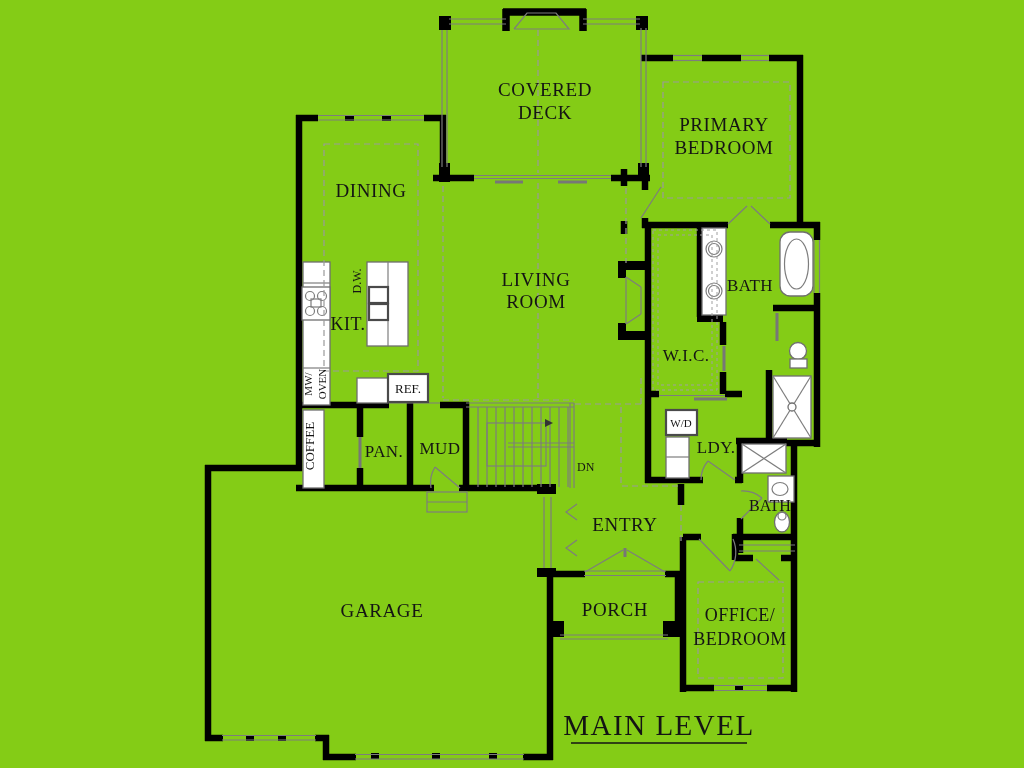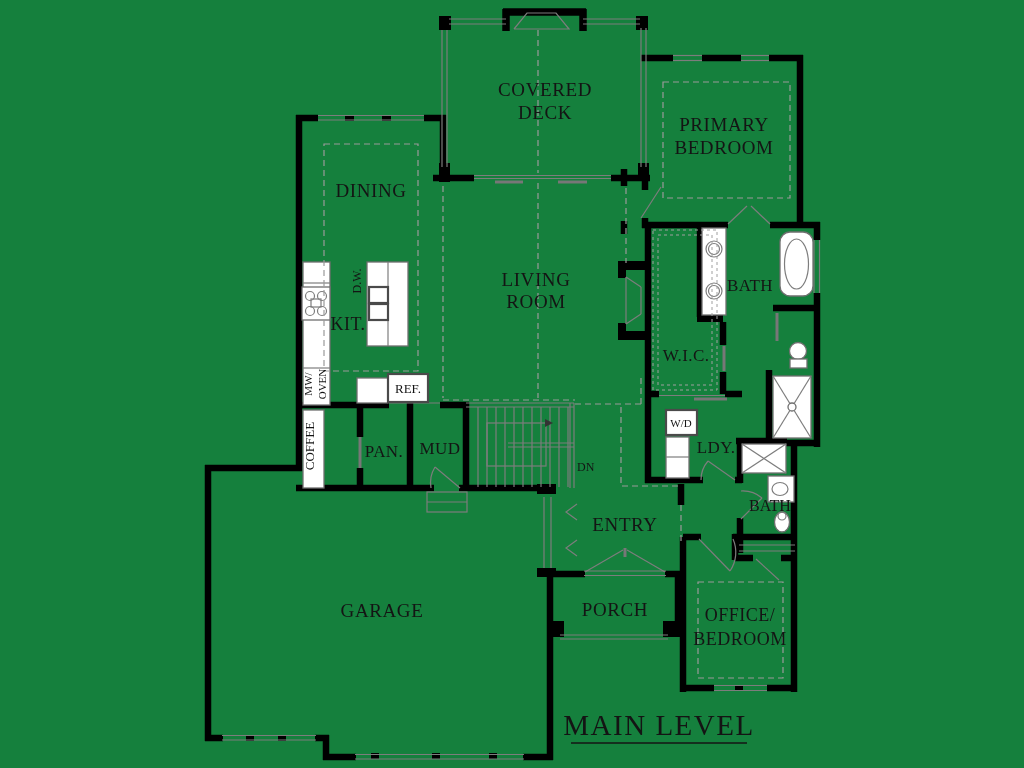--- a/index.html
+++ b/index.html
@@ -1,16 +1,16 @@
 <!DOCTYPE html>
 <html><head>
 <meta charset="utf-8">
 <style>
   html,body{margin:0;padding:0;background:#ffffff;}
-  .page{width:1024px;height:768px;background:#15803d;position:relative;overflow:hidden;}
+  .page{width:1024px;height:768px;background:#84cc16;position:relative;overflow:hidden;}
   svg{display:block;}
   .w{stroke:#000000;stroke-width:6.5;fill:none;}
   .w8{stroke:#000000;stroke-width:7.5;fill:none;}
   .bf{fill:#000000;stroke:none;}
   .t{stroke:#7d7d7d;stroke-width:1.2;fill:none;}
   .t2{stroke:#777777;stroke-width:3;fill:none;}
   .fx{stroke:#6f6f6f;stroke-width:1.3;fill:#ffffff;}
   .fx2{stroke:#4a4a4a;stroke-width:2.2;fill:#ffffff;}
   .d{stroke:#9a9a9a;stroke-width:1.2;fill:none;stroke-dasharray:6 4;}
   .d2{stroke:#a0a0a0;stroke-width:1;fill:none;stroke-dasharray:3 3;}

